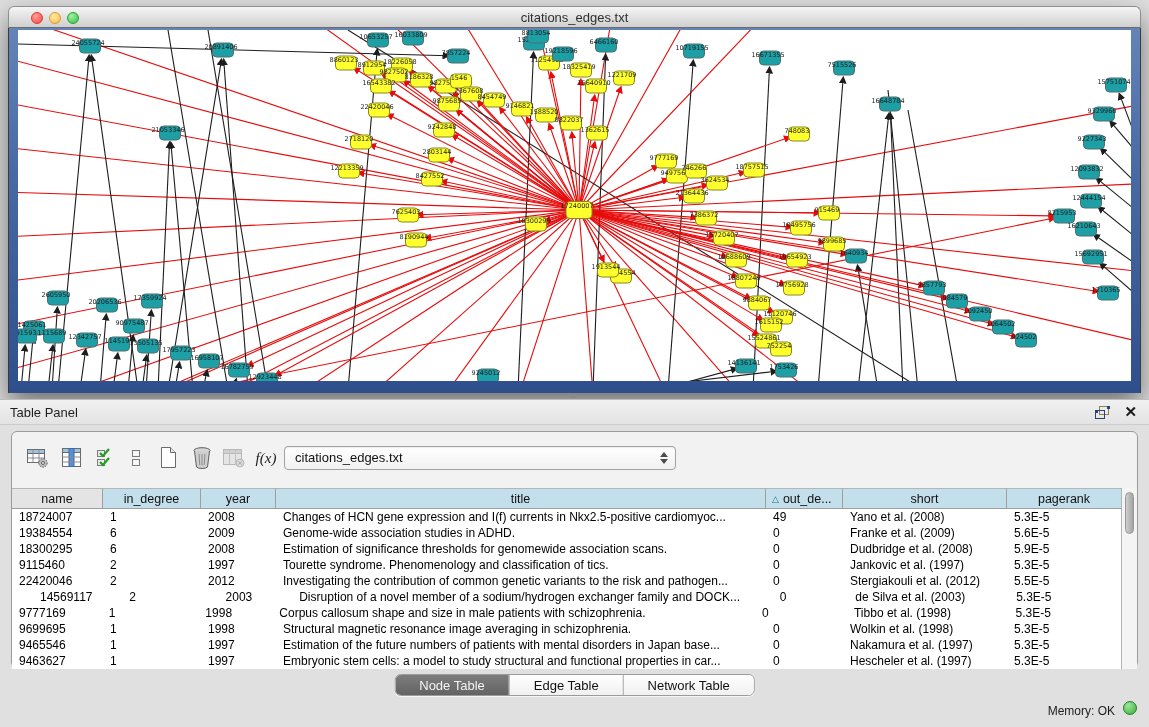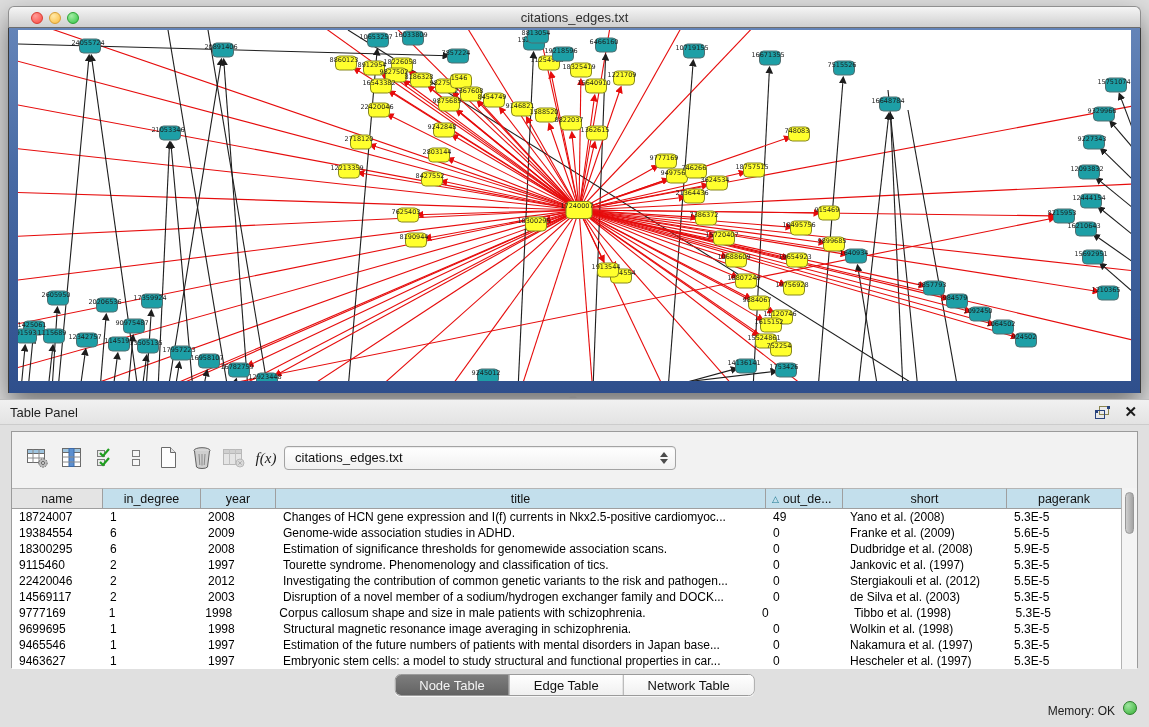--- a/index.html
+++ b/index.html
@@ -34,21 +34,21 @@
   
   .tp-header { position:absolute; left:0; top:399px; width:1149px; height:26px;
     background:linear-gradient(#f1f1f1,#e3e3e3); border-top:1px solid #bdbdbd; border-bottom:1px solid #cccccc; }
   .tp-header .tp-title { position:absolute; left:10px; top:5px; font-size:13px; color:#1e1e1e; }
   .tp-header .hdr-icons { position:absolute; right:12px; top:4px; display:flex; gap:14px; align-items:center; }
   .close-x { font-size:15px; font-weight:bold; color:#1a1a1a; line-height:16px; cursor:default; }
 
   
   .tp-body { position:absolute; left:0; top:425px; width:1149px; height:302px; background:#e0e0e0; }
   .tp-box { position:absolute; left:11px; top:6px; width:1127px; height:237px;
-    background:#f2f2f2; border:1px solid #9b9b9b; border-radius:0; }
+    background:#f2f2f2; border:1px solid #9b9b9b; border-radius:6px; }
 
   .toolbar { position:absolute; left:0; top:0; width:100%; height:55px; }
   .tb-icon { position:absolute; top:12px; width:28px; height:28px; display:flex; align-items:center; justify-content:center; }
   .fx { font-family:"Liberation Serif", serif; font-style:italic; font-size:15px; color:#1c1c1c; }
   .combo { position:absolute; left:272px; top:14px; width:392px; height:24px; background:linear-gradient(#ffffff,#f1f1f1);
     border:1px solid #a3a3a3; border-radius:4px; font-size:13px; color:#111; line-height:22px; padding-left:10px;
     box-shadow:inset 0 1px 1px rgba(0,0,0,.08); }
   .combo .stepper { position:absolute; right:5px; top:3px; width:13px; height:16px; display:flex; flex-direction:column;
     align-items:center; justify-content:center; gap:2px; }
   .combo .stepper i { display:block; width:0; height:0; border-left:4px solid transparent; border-right:4px solid transparent; }
@@ -597,21 +597,21 @@
           <div class="tr">
             <div class="td" style="width: 91px;">22420046</div>
             <div class="td" style="width: 98px;">2</div>
             <div class="td" style="width: 75px;">2012</div>
             <div class="td" style="width: 490px;">Investigating the contribution of common genetic variants to the risk and pathogen...</div>
             <div class="td" style="width: 77px;">0</div>
             <div class="td" style="width: 164px;">Stergiakouli et al. (2012)</div>
             <div class="td" style="width: 115px;">5.5E-5</div>
           </div>
           <div class="tr">
-            <div class="td" style="width: 91px;">14569117</div>
+            <div class="td" style="width: 91px; margin-left: 21px;">14569117</div>
             <div class="td" style="width: 98px;">2</div>
             <div class="td" style="width: 75px;">2003</div>
             <div class="td" style="width: 490px;">Disruption of a novel member of a sodium/hydrogen exchanger family and DOCK...</div>
             <div class="td" style="width: 77px;">0</div>
             <div class="td" style="width: 164px;">de Silva et al. (2003)</div>
             <div class="td" style="width: 115px;">5.3E-5</div>
           </div>
           <div class="tr">
             <div class="td" style="width: 91px;">9777169</div>
             <div class="td" style="width: 98px;">1</div>

